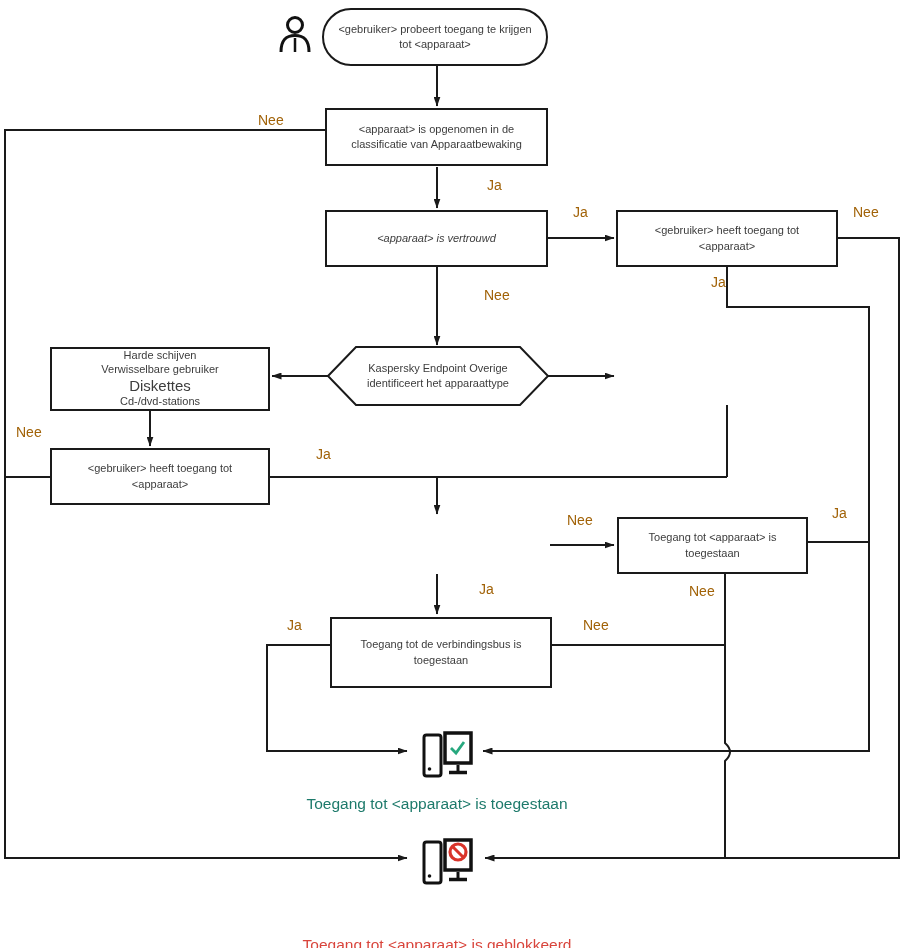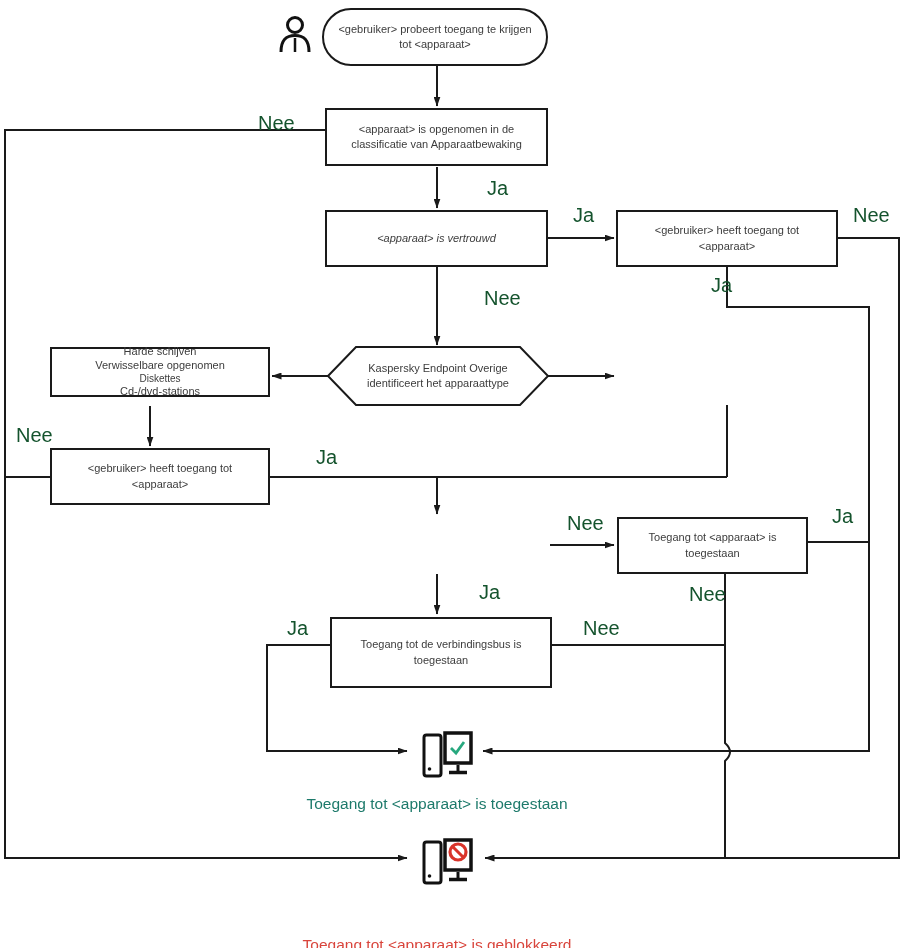--- a/index.html
+++ b/index.html
@@ -5,22 +5,22 @@
   html,body{margin:0;padding:0;background:#fff;}
   #canvas{position:relative;width:905px;height:948px;background:#ffffff;
           font-family:"Liberation Sans", sans-serif;overflow:hidden;}
   #wires{position:absolute;left:0;top:0;width:905px;height:948px;}
   .node{position:absolute;box-sizing:border-box;border:2px solid #1a1a1a;background:#fff;
         display:flex;align-items:center;justify-content:center;text-align:center;
         font-size:11px;color:#3c3c3c;padding:2px 9px;line-height:1.4;}
   .pill{border-radius:29px;}
   .hexlabel{position:absolute;border:none;background:transparent;}
   .devlist{flex-direction:column;line-height:1.25;padding:4px 6px;}
-  .dev-sm{font-size:10px;}
-  .lbl{position:absolute;font-size:20px;color:#14532d;}
+  .dev-sm{font-size:15px;}
+  .lbl{position:absolute;font-size:14px;color:#a16207;}
   .caption{position:absolute;left:437px;transform:translateX(-50%);font-size:15.5px;white-space:nowrap;}
   .caption-allowed{color:#1d7a6b;}
   .caption-blocked{color:#d9453c;}
 </style>
 </head>
 <body>
 
 <div id="canvas">
 
   <svg id="wires" viewBox="0 0 905 948" xmlns="http://www.w3.org/2000/svg">
@@ -106,23 +106,23 @@
   <div class="node pill" style="left:322px;top:8px;width:226px;height:58px;">&lt;gebruiker&gt; probeert toegang te krijgen tot &lt;apparaat&gt;</div>
 
   <div class="node" style="left:325px;top:108px;width:223px;height:58px;">&lt;apparaat&gt; is opgenomen in de classificatie van Apparaatbewaking</div>
 
   <div class="node" style="left:325px;top:210px;width:223px;height:57px;font-style:italic;">&lt;apparaat&gt; is vertrouwd</div>
 
   <div class="node" style="left:616px;top:210px;width:222px;height:57px;">&lt;gebruiker&gt; heeft toegang tot &lt;apparaat&gt;</div>
 
   <div class="node hexlabel" style="left:340px;top:353px;width:196px;height:46px;">Kaspersky Endpoint Overige identificeert het apparaattype</div>
 
-  <div class="node devlist" style="left:50px;top:347px;width:220px;height:50px;">
+  <div class="node devlist" style="left:50px;top:347px;width:220px;height:64px;">
     <div>Harde schijven</div>
-    <div>Verwisselbare opgenomen</div>
+    <div>Verwisselbare gebruiker</div>
     <div class="dev-sm">Diskettes</div>
     <div>Cd-/dvd-stations</div>
   </div>
 
 
   <div class="node" style="left:50px;top:448px;width:220px;height:57px;">&lt;gebruiker&gt; heeft toegang tot &lt;apparaat&gt;</div>
 
 
   <div class="node" style="left:617px;top:517px;width:191px;height:57px;">Toegang tot &lt;apparaat&gt; is toegestaan</div>
 

